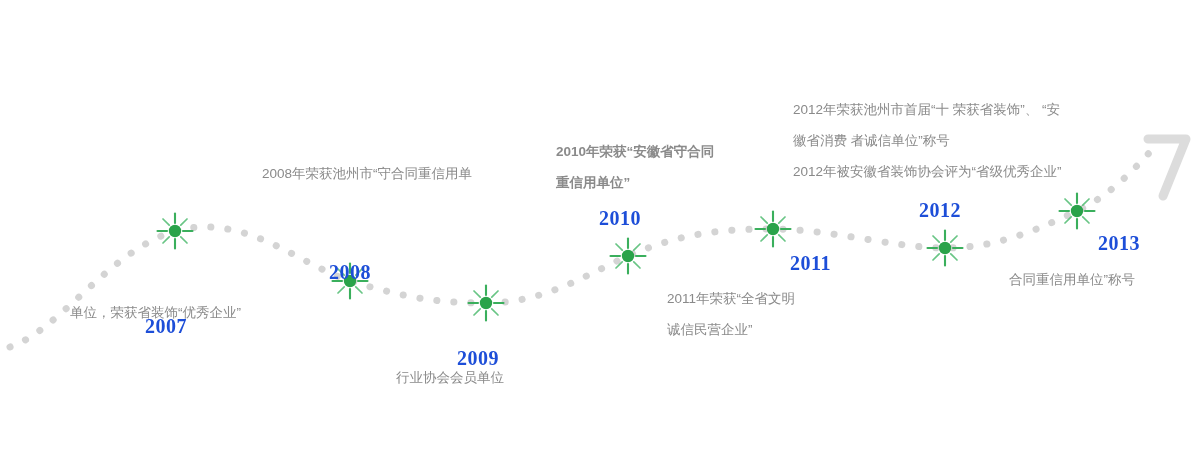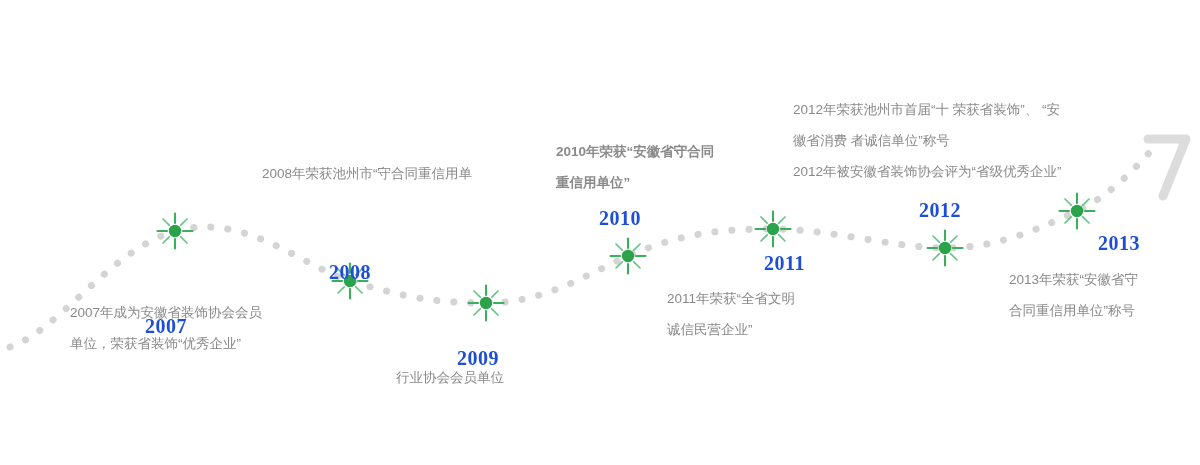--- a/index.html
+++ b/index.html
@@ -91,21 +91,20 @@
     <use href="#star-burst" x="467" y="284"></use>
     <use href="#star-burst" x="609" y="237"></use>
     <use href="#star-burst" x="754" y="210"></use>
     <use href="#star-burst" x="926" y="229"></use>
     <use href="#star-burst" x="1058" y="192"></use>
   </svg>
 
   <div class="milestone">
     <div class="year-label" style="left:145px; top:268px;margin-top:48px;">2007</div>
     <div class="desc-block" style="left:70px; top:297px;">
-      <span class="desc-line">2007年成为安徽省装饰协会会员</span>
       <span class="desc-line">单位，荣获省装饰“优秀企业”</span>
     </div>
   </div>
 
   <div class="milestone">
     <div class="year-label" style="left:329px; top:230px;margin-top:32px;">2008</div>
     <div class="desc-block" style="left:262px; top:158px;">
       <span class="desc-line">2008年荣获池州市“守合同重信用单</span>
     </div>
   </div>
@@ -119,37 +118,36 @@
 
   <div class="milestone">
     <div class="year-label" style="left:599px; top:208px;">2010</div>
     <div class="desc-block" style="left:556px; top:136px;font-weight:bold;">
       <span class="desc-line">2010年荣获“安徽省守合同</span>
       <span class="desc-line">重信用单位”</span>
     </div>
   </div>
 
   <div class="milestone">
-    <div class="year-label" style="left:764px; top:253px;">2011</div>
+    <div class="year-label" style="left:790px; top:253px;">2011</div>
     <div class="desc-block" style="left:667px; top:283px;">
       <span class="desc-line">2011年荣获“全省文明</span>
       <span class="desc-line">诚信民营企业”</span>
     </div>
   </div>
 
   <div class="milestone">
     <div class="year-label" style="left:919px; top:200px;">2012</div>
     <div class="desc-block" style="left:793px; top:94px;">
       <span class="desc-line">2012年荣获池州市首届“十 荣获省装饰”、 “安</span>
       <span class="desc-line">徽省消费 者诚信单位”称号</span>
       <span class="desc-line">2012年被安徽省装饰协会评为“省级优秀企业”</span>
     </div>
   </div>
 
   <div class="milestone">
     <div class="year-label" style="left:1098px; top:233px;">2013</div>
     <div class="desc-block" style="left:1009px; top:264px;">
-      <span class="desc-line">2013年荣获“安徽省守</span>
       <span class="desc-line">合同重信用单位”称号</span>
     </div>
   </div>
 
 </div>
 
 </body></html>

